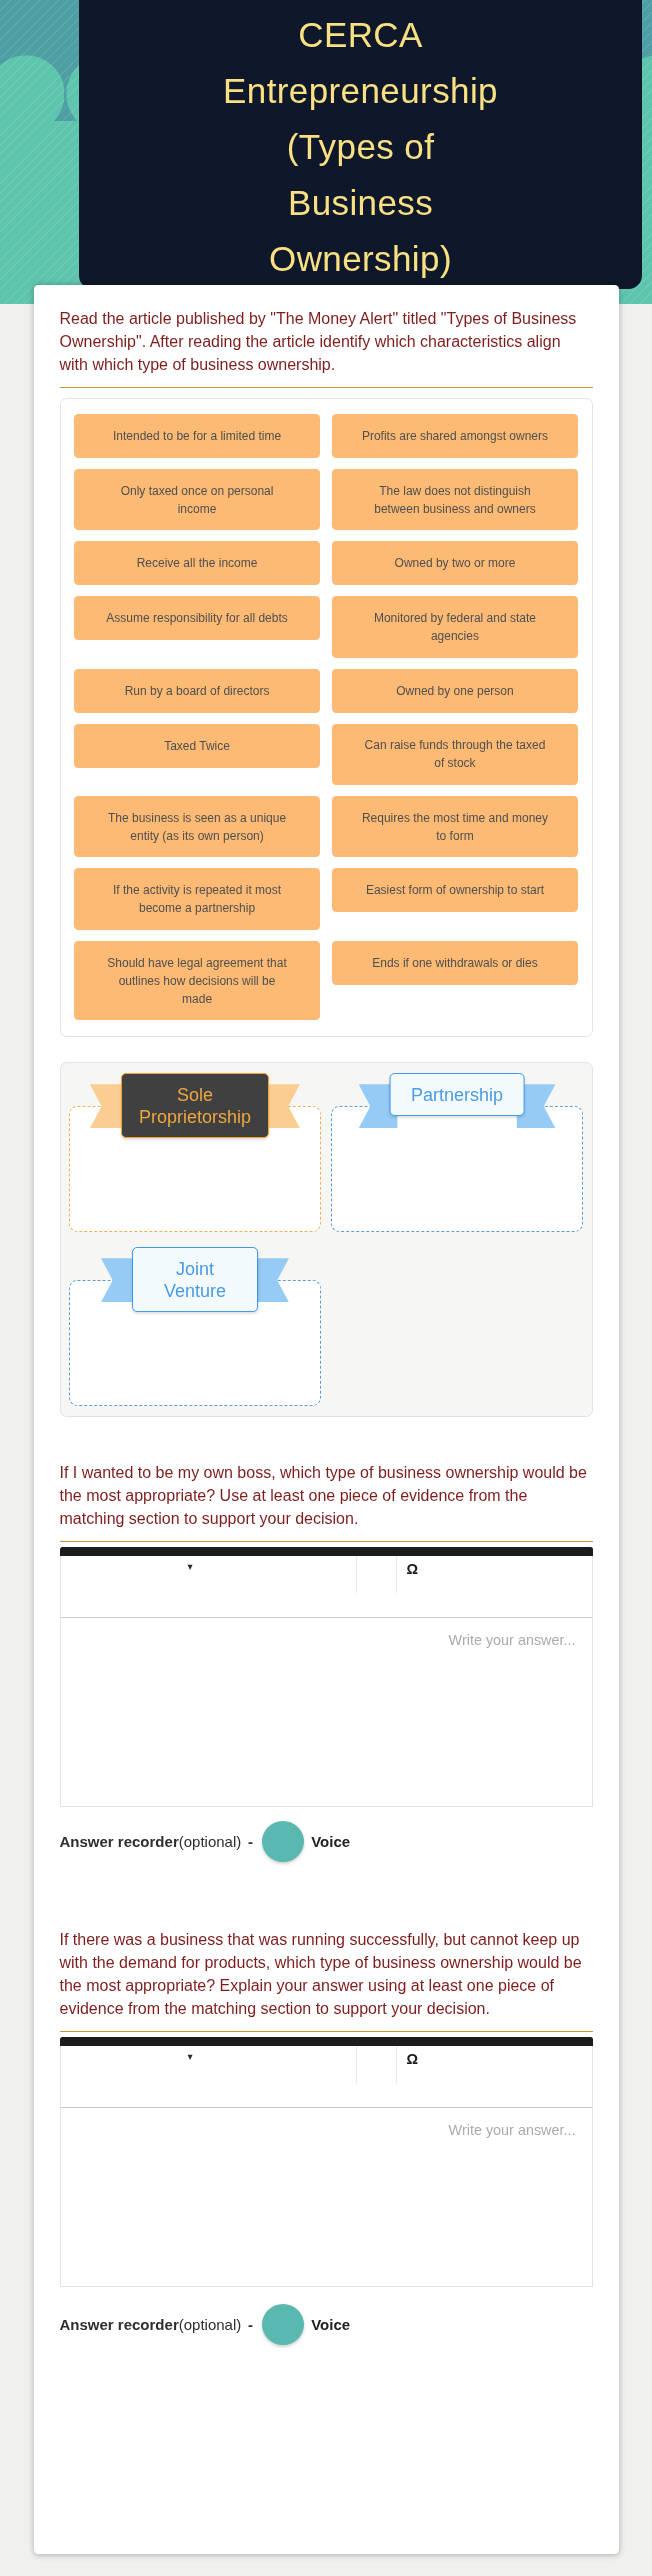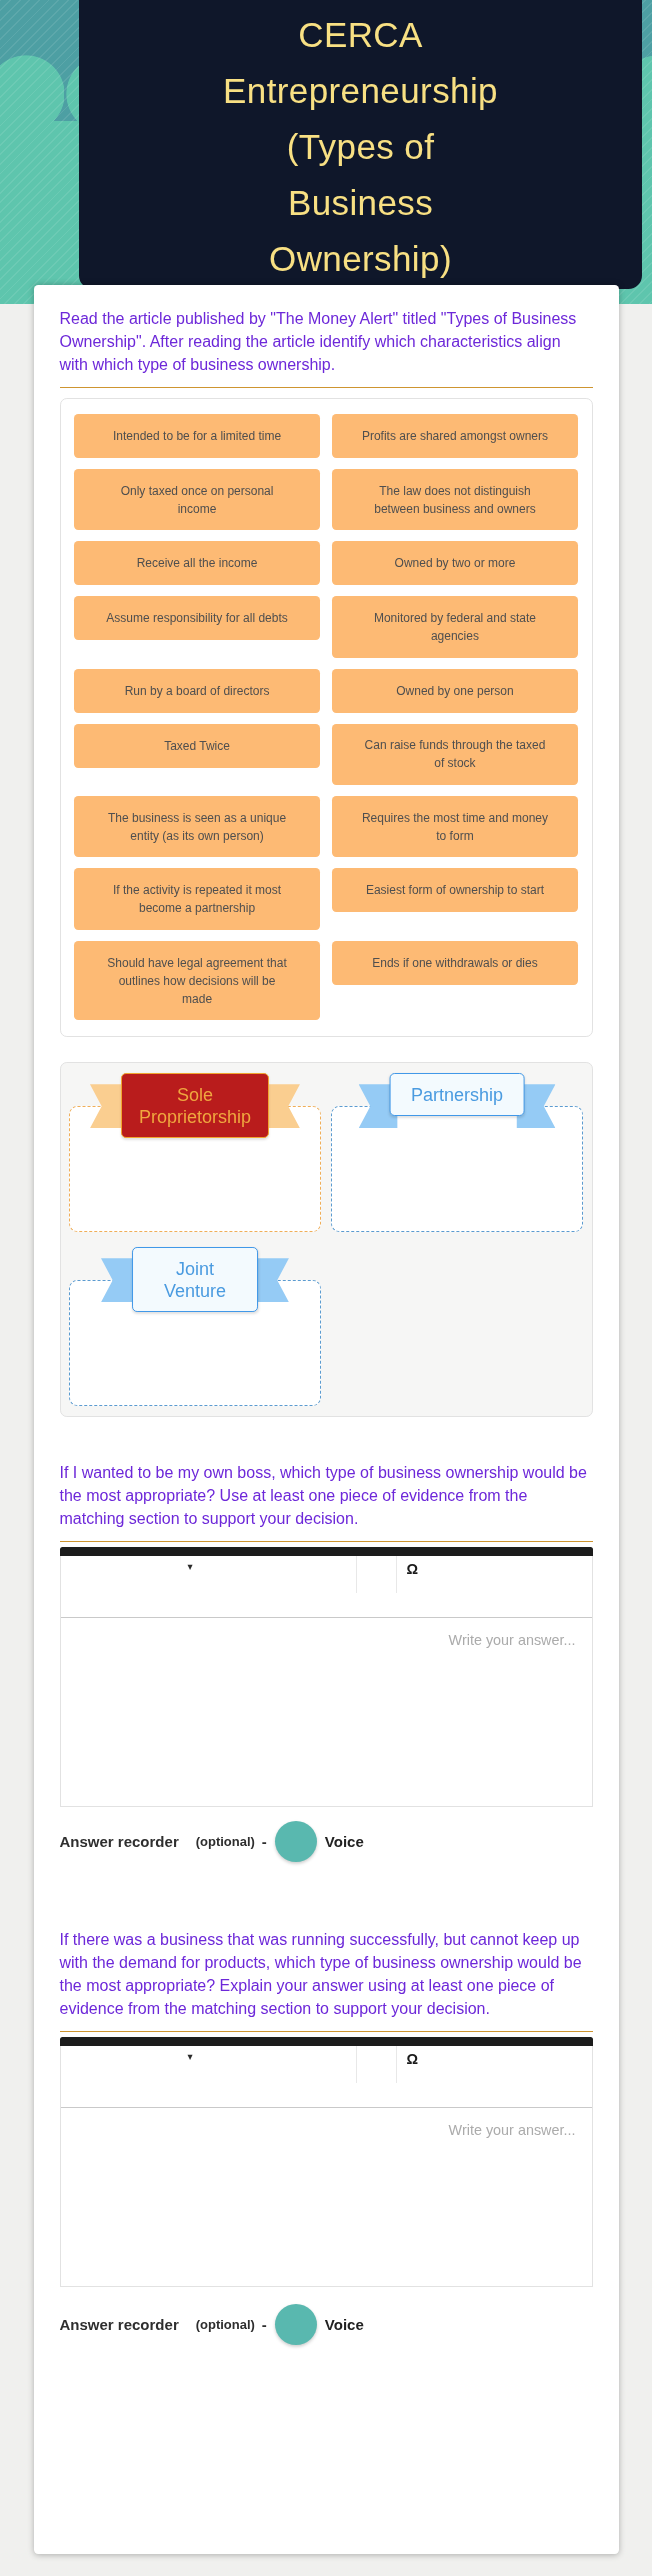--- a/index.html
+++ b/index.html
@@ -31,21 +31,21 @@
     color:#F8E083; font-weight:400; word-wrap:break-word;
   }
   
   .panel {
     position:relative; z-index:5;
     width:585px; margin:-19.5px auto 0; min-height:2269px;
     background:#FFFFFF; border-radius:4.2px;
     box-shadow:0 0.8px 6px rgba(0,0,0,0.28);
     padding:22px 26px 48px;
   }
-  .rich-text { font-size:16px; line-height:23px; color:#6d28d9; }
+  .rich-text { font-size:16px; line-height:23px; color:#7f1d1d; }
   .gold-divider { border:none; border-top:1.7px solid #CE9530; margin-top:11px; }
   
   .items-board {
     margin-top:10.2px; border:0.8px solid #E2E2E2; border-radius:6.8px; background:#fff;
     padding:15.3px 13.6px;
     display:grid; grid-template-columns:1fr 1fr; column-gap:12px; row-gap:11px;
     align-items:start;
   }
   .match-item {
     background:#fdba74; border-radius:4.2px; min-height:44px;
@@ -63,21 +63,21 @@
   .zone-cell.orange .dropzone { border:1.7px dashed #F0AE58; }
   .zone-cell.blue   .dropzone { border:1.7px dashed #5B9BD0; }
   .ribbon { position:absolute; top:3.4px; left:50%; transform:translateX(-50%); z-index:2; }
   .rbox {
     position:relative; z-index:2; text-align:center;
     font-size:18px; line-height:22px; padding:9.3px 20.4px;
     border-radius:5.1px; box-shadow:0 1.7px 2.5px rgba(0,0,0,0.12);
     word-wrap:break-word; white-space:normal;
   }
   .ribbon.wide3 .rbox { width:148px; padding:9.3px 13.6px; }
-  .zone-cell.orange .rbox { background:#b91c1c; border:1.7px solid #F1A52F; color:#EFA73F; }
+  .zone-cell.orange .rbox { background:#404040; border:1.7px solid #F1A52F; color:#EFA73F; }
   .zone-cell.blue   .rbox { background:#F3FAFE; border:1.7px solid #4198E8; color:#4A9BE0; }
   .tail { position:absolute; top:11px; width:39px; height:44px; z-index:1; }
   .tail.left  { left:-31px;  clip-path:polygon(0 0,100% 0,100% 100%,0 100%,30% 50%); }
   .tail.right { right:-31px; clip-path:polygon(0 0,100% 0,70% 50%,100% 100%,0 100%); }
   .zone-cell.orange .tail { background:#FACE90; }
   .zone-cell.blue   .tail { background:#95CBF5; }
   
   .question { margin-top:44px; }
   .question.second { margin-top:66px; }
   
@@ -88,21 +88,21 @@
   .tb-caret { position:absolute; left:127px; top:5.1px; font-size:10.2px; color:#2B2B2B; cursor:pointer; }
   .tb-sep { position:absolute; top:0; width:0.8px; height:37px; background:#E8E8E8; }
   .tb-sep.s1 { left:295px; } .tb-sep.s2 { left:335px; }
   .tb-omega { position:absolute; left:346px; top:5.1px; font-size:14.4px; font-weight:600; color:#1B1B1B; cursor:pointer; }
   .answer-area { height:188px; padding:14.4px 16px; font-size:14.4px; color:#ABABAB; cursor:text;text-align:right; }
   .answer-area.short { height:178px; }
   
   .recorder { margin-top:14.4px; display:flex; align-items:center; }
   .recorder.r2 { margin-top:17px; }
   .rec-label { font-size:15px; font-weight:bold; color:#2E2E2E; }
-  .rec-opt { font-size:13px; font-weight:bold; color:#2E2E2E; margin-left:17px; }
+  .rec-opt { font-size:15px; font-weight:normal; color:#2E2E2E; margin-left:0; }
   .rec-dash { font-size:15px; font-weight:bold; color:#2E2E2E; margin:0 8.5px 0 6.8px; }
   .voice-btn {
     width:42px; height:41px; border-radius:50%; background:#59B8AF;
     box-shadow:0 1.7px 3.4px rgba(0,0,0,0.2); border:none; cursor:pointer;
   }
   .voice-label { font-size:15px; font-weight:bold; color:#222; margin-left:7.6px; }
 </style>
 </head>
 <body>
 

